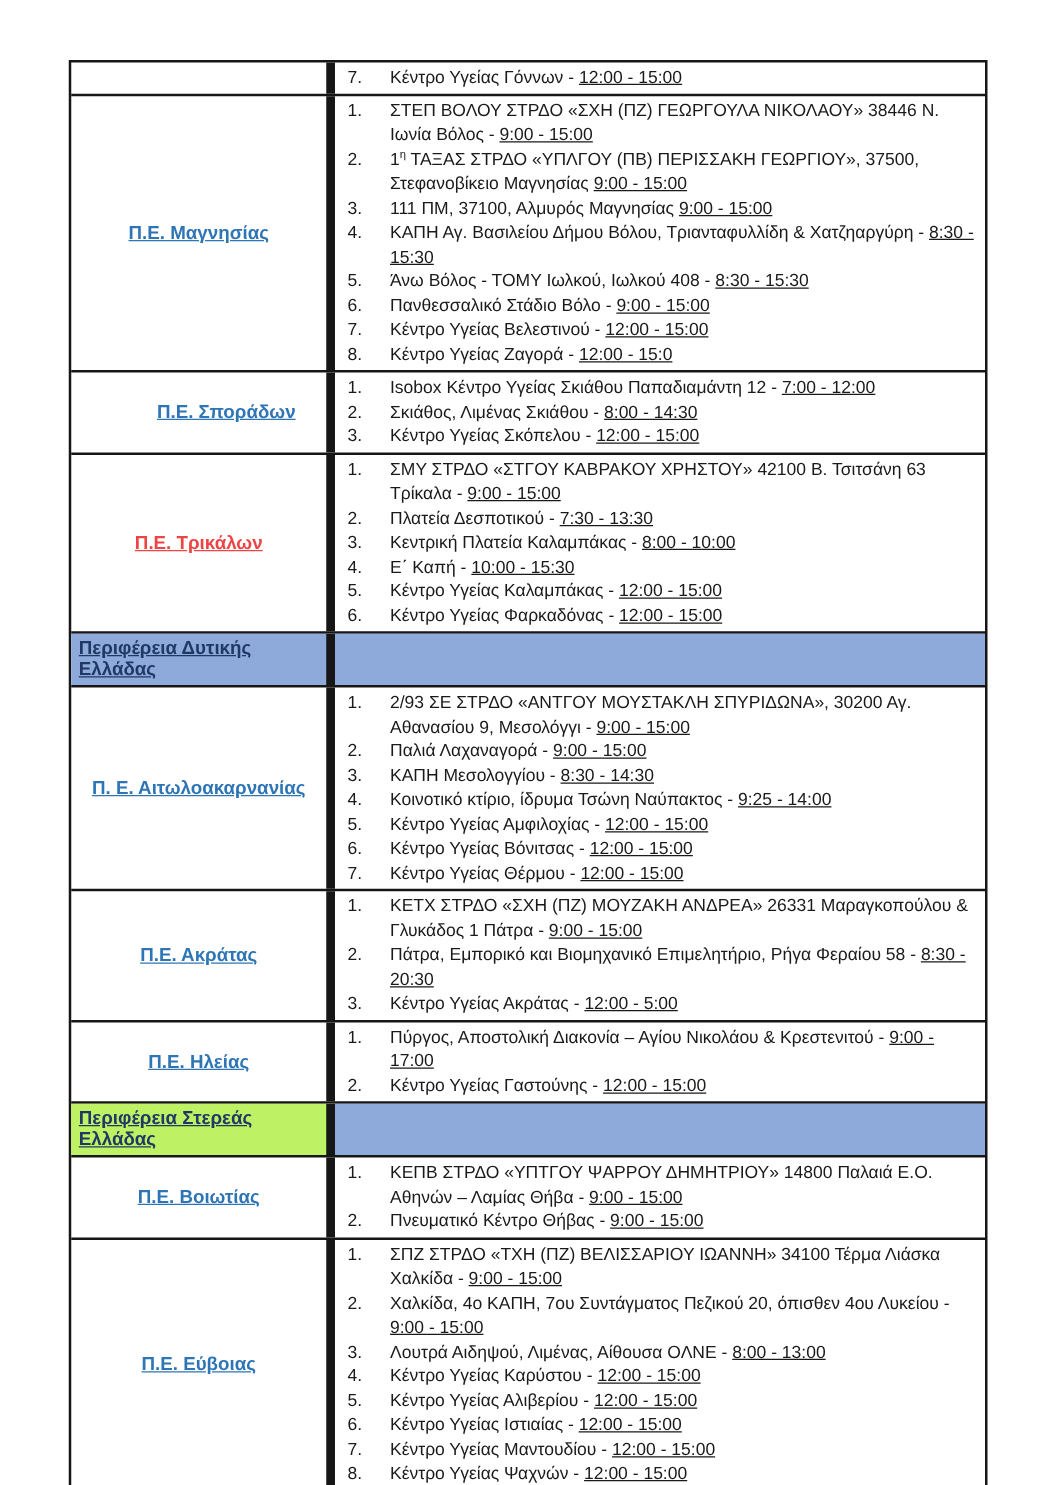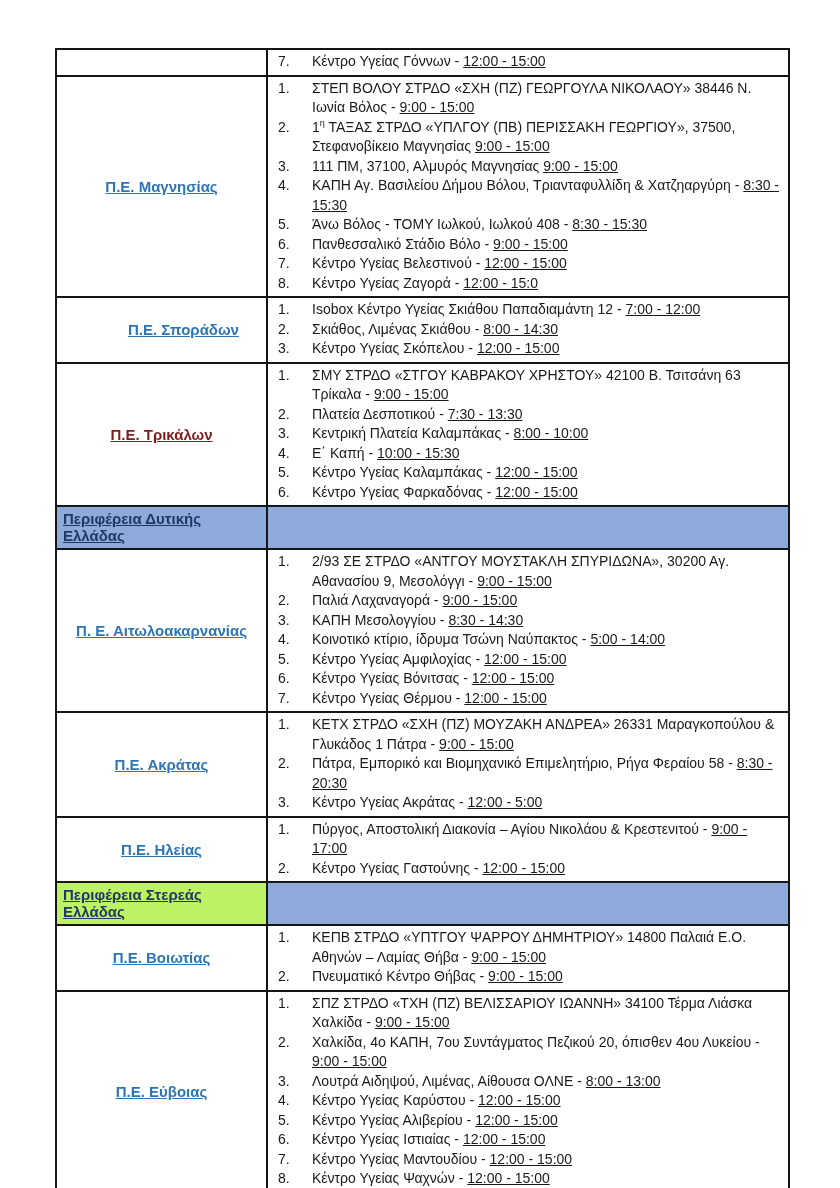--- a/index.html
+++ b/index.html
@@ -17,21 +17,21 @@
     position: absolute;
     left: 55px;
     top: 48px;
     width: 735px;
     border: 2px solid #161616;
     box-sizing: border-box;
   }
   .row { display: grid; grid-template-columns: 211px 1fr; }
   .row + .row { border-top: 2px solid #161616; }
   .cell-left {
-    border-right: 2px solid #fca5a5;
+    border-right: 7px solid #fca5a5;
     display: flex;
     align-items: center;
     justify-content: center;
     padding: 3px 6px;
     box-sizing: border-box;
   }
   .cell-right { padding: 2px 8px 3px 0; box-sizing: border-box; min-height: 20px; }
   .region-link {
     font-size: 15px;
     font-weight: bold;
@@ -128,21 +128,21 @@
             <div class="txt"><span>Σκιάθος, Λιμένας Σκιάθου</span> - <span class="hours">8:00 - 14:30</span></div>
           </div>
           <div class="entry">
             <span class="num">3.</span>
             <div class="txt"><span>Κέντρο Υγείας Σκόπελου</span> - <span class="hours">12:00 - 15:00</span></div>
           </div>
         </div>
       </div>
       <div class="row" style="border-color: rgb(22, 22, 22);">
         <div class="cell-left" style="border-color: rgb(22, 22, 22);">
-          <span class="region-link" style="color: #7f1d1d;">Π.Ε. Τρικάλων</span>
+          <span class="region-link" style="color: #ef4444;">Π.Ε. Τρικάλων</span>
         </div>
         <div class="cell-right">
           <div class="entry">
             <span class="num">1.</span>
             <div class="txt"><span>ΣΜΥ ΣΤΡΔΟ «ΣΤΓΟΥ ΚΑΒΡΑΚΟΥ ΧΡΗΣΤΟΥ» 42100 Β. Τσιτσάνη 63 Τρίκαλα</span> - <span class="hours">9:00 - 15:00</span></div>
           </div>
           <div class="entry">
             <span class="num">2.</span>
             <div class="txt"><span>Πλατεία Δεσποτικού</span> - <span class="hours">7:30 - 13:30</span></div>
           </div>
@@ -182,21 +182,21 @@
           <div class="entry">
             <span class="num">2.</span>
             <div class="txt"><span>Παλιά Λαχαναγορά</span> - <span class="hours">9:00 - 15:00</span></div>
           </div>
           <div class="entry">
             <span class="num">3.</span>
             <div class="txt"><span>ΚΑΠΗ Μεσολογγίου</span> - <span class="hours">8:30 - 14:30</span></div>
           </div>
           <div class="entry">
             <span class="num">4.</span>
-            <div class="txt"><span>Κοινοτικό κτίριο, ίδρυμα Τσώνη Ναύπακτος</span> - <span class="hours">5:00 - 14:00</span></div>
+            <div class="txt"><span>Κοινοτικό κτίριο, ίδρυμα Τσώνη Ναύπακτος</span> - <span class="hours">9:25 - 14:00</span></div>
           </div>
           <div class="entry">
             <span class="num">5.</span>
             <div class="txt"><span>Κέντρο Υγείας Αμφιλοχίας</span> - <span class="hours">12:00 - 15:00</span></div>
           </div>
           <div class="entry">
             <span class="num">6.</span>
             <div class="txt"><span>Κέντρο Υγείας Βόνιτσας</span> - <span class="hours">12:00 - 15:00</span></div>
           </div>
           <div class="entry">

